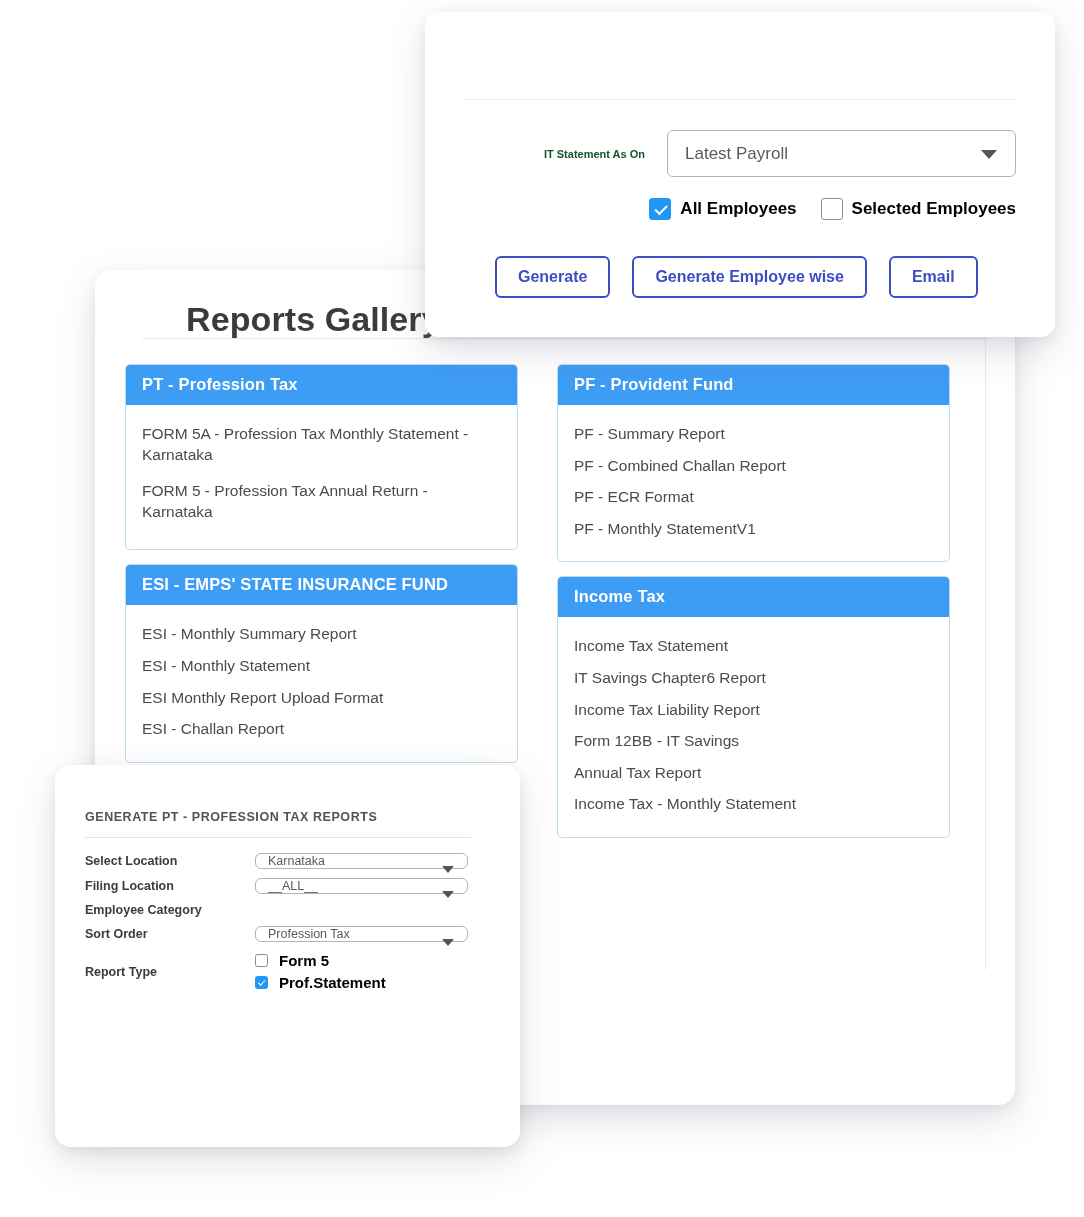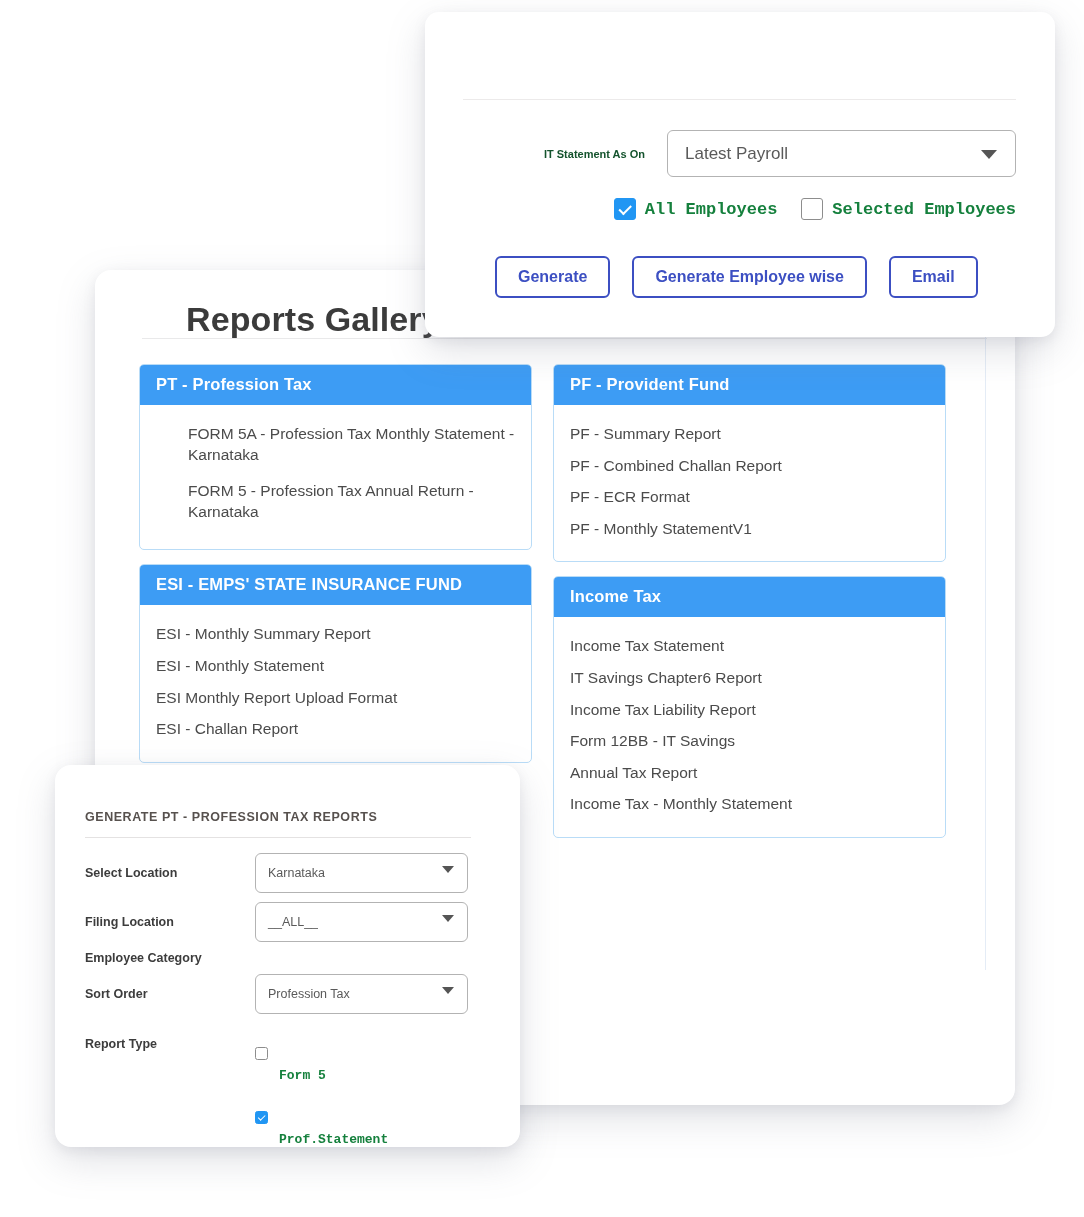--- a/index.html
+++ b/index.html
@@ -64,26 +64,26 @@
     position: absolute;
     left: 890px;
     top: 50px;
     width: 1px;
     height: 650px;
     background: #e4ecf6;
   }
 
   .gallery-grid {
     position: absolute;
-    left: 44px;
+    left: 30px;
     top: 94px;
     width: 750px;
     display: grid;
     grid-template-columns: 393px 393px;
-    column-gap: 21px;
+    column-gap: 39px;
     align-items: start;
   }
   .grid-col {
     display: flex;
     flex-direction: column;
     gap: 14px;
   }
 
   .report-card {
     border: 1px solid #b9dcf7;
@@ -103,21 +103,21 @@
     padding: 14px 16px 16px 16px;
     display: flex;
     flex-direction: column;
   }
   .report-item {
     font-size: 15.5px;
     color: #4b4b4b;
     line-height: 1.33;
     padding: 5px 0 6px 0;
   }
-  .report-item.wrapped { padding-bottom: 11px; margin-left: 32px; }
+  .report-item.wrapped { padding-bottom: 11px; }
 
   
   #it-dialog {
     left: 425px;
     top: 12px;
     width: 630px;
     height: 325px;
     z-index: 3;
   }
 
@@ -222,23 +222,22 @@
     box-sizing: border-box;
     border-left: 2.4px solid #fff;
     border-bottom: 2.4px solid #fff;
     transform: rotate(-45deg);
   }
   #it-checkrow .cb { width: 22px; height: 22px; }
   #it-checkrow .cb.on::after { left: 4.5px; top: 5.5px; width: 12px; height: 6.5px; }
   .check-label {
     font-size: 17px;
     font-weight: bold;
-    color: #15803d;
-    white-space: nowrap;
-    font-family: Liberation Mono, monospace;
+    color: #000000;
+    white-space: nowrap;
   }
 
   .btn-row {
     position: absolute;
     display: flex;
     align-items: center;
   }
   #it-buttons {
     left: 70px;
     top: 244px;
@@ -300,21 +299,21 @@
     width: 170px;
     padding-right: 14px;
     font-size: 12.5px;
     font-weight: bold;
     color: #3c3c3c;
     white-space: nowrap;
     box-sizing: border-box;
   }
   .pt-select {
     width: 213px;
-    height: 40px;
+    height: 16px;
   }
   .pt-select .select-value { font-size: 12.5px; padding-left: 12px; }
   .pt-select .caret {
     right: 13px; top: 12px;
     border-left-width: 6px; border-right-width: 6px; border-top-width: 7px;
   }
 
   .pt-row.rt { align-items: flex-start; margin-top: 5px; }
   .pt-row.rt .pt-label { padding-top: 14px; }
   .rt-options {
@@ -322,21 +321,21 @@
     flex-direction: column;
     gap: 5px;
     padding-top: 1px;
   }
   .rt-options .checkitem { gap: 11px; }
   .rt-options .cb { width: 13px; height: 13px; border-radius: 2.5px; }
   .rt-options .cb.on::after {
     left: 2.3px; top: 3px; width: 7px; height: 3.5px;
     border-left-width: 1.7px; border-bottom-width: 1.7px;
   }
-  .rt-options .check-label { font-size: 13px; margin-top: 44px; }
+  .rt-options .check-label { font-size: 15px; }
 
   #pt-buttons {
     position: absolute;
     left: 222px;
     top: 1096px;
     gap: 11px;
     display: flex;
     align-items: center;
   }
   .btn-solid {

